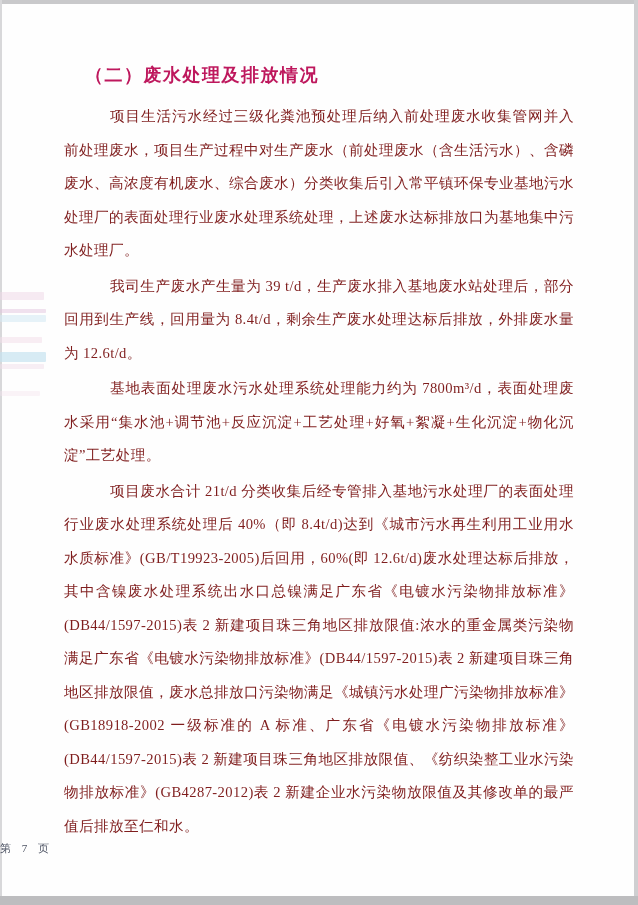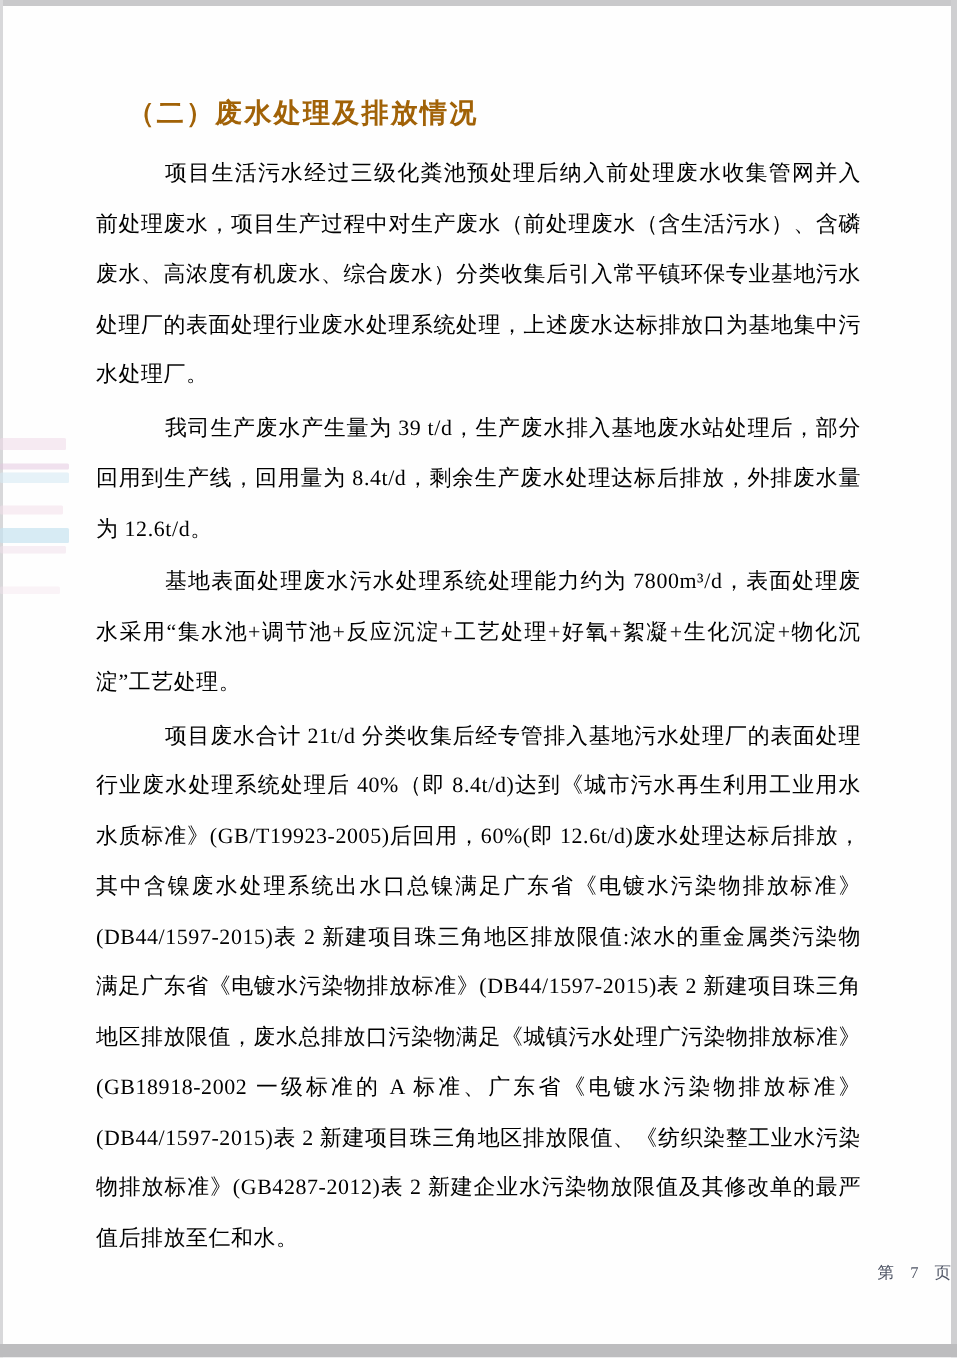--- a/index.html
+++ b/index.html
@@ -33,40 +33,40 @@
 
   .content {
     position: absolute;
     left: 64px; top: 63px;
     width: 510px;
     color: #484e5c;
   }
   .heading {
     font-size: 18px;
     font-weight: bold;
-    color: #a16207;
+    color: #be185d;
     letter-spacing: 1.5px;
     padding-left: 21px;
     line-height: 24px;
     margin-bottom: 13px;
   }
   .para {
     font-size: 14.6px;
     line-height: 33.5px;
     text-align: justify;
     text-indent: 46px;
     letter-spacing: 0.4px;
-    color: #000000;
+    color: #7f1d1d;
     margin-bottom: 2px;
   }
   .page-footer {
     position: absolute;
     left: 0; right: 0;
     top: 841px;
-    text-align: right;
+    text-align: left;
     font-size: 11px;
     letter-spacing: 4px;
     color: #4d5363;
   }
 </style>
 </head>
 <body>
 
 <div class="scan-page">
 

